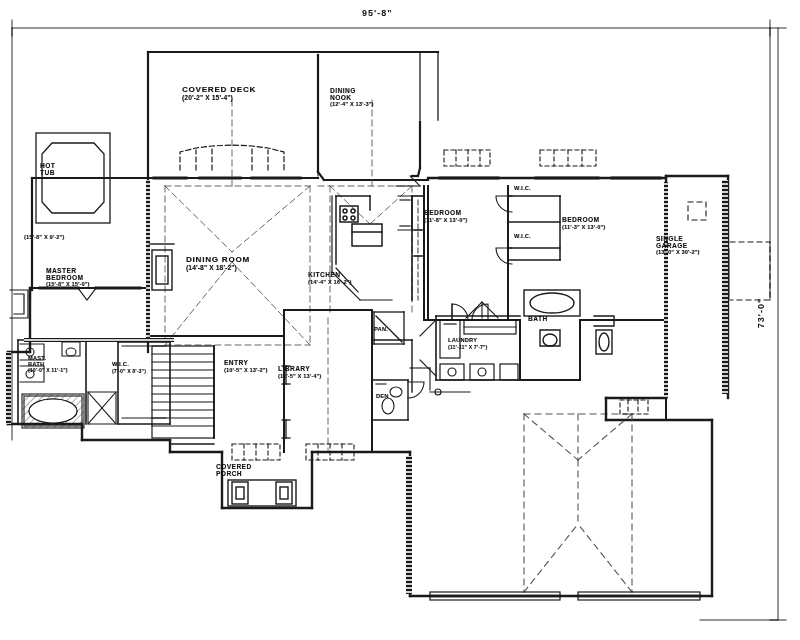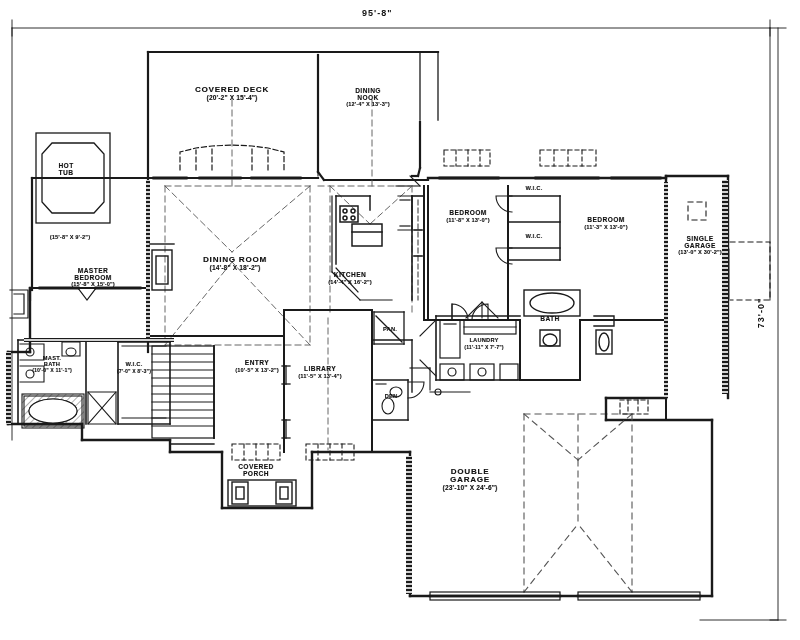--- a/index.html
+++ b/index.html
@@ -1,19 +1,19 @@
 <!DOCTYPE html>
 <html><head>
 <meta charset="utf-8">
 <style>
   html,body{margin:0;padding:0;background:#ffffff;}
   body{width:800px;height:640px;font-family:"Liberation Sans",sans-serif;color:#000;}
   #plan{position:relative;width:800px;height:640px;overflow:hidden;background:#fff;}
   svg{position:absolute;left:0;top:0;}
-  .lbl{position:absolute;text-align:center;line-height:1.0;letter-spacing:0.3px;
+  .lbl{position:absolute;line-height:1.0;letter-spacing:0.3px;
        font-family:"Liberation Sans",sans-serif;color:#111;white-space:nowrap;
        text-shadow:0.4px 0.4px 0 rgba(0,0,0,0.35);}
   .nm{font-size:8px;font-weight:700;letter-spacing:0.8px;display:block;}
   .dm{font-size:6.5px;font-weight:600;letter-spacing:0.2px;display:block;margin-top:1px;}
   .sm .nm{font-size:6.5px;letter-spacing:0.5px;}
   .sm .dm{font-size:5.5px;}
   .xs .nm{font-size:5.6px;letter-spacing:0.3px;}
   .xs .dm{font-size:5px;}
   .dimtxt{position:absolute;font-size:9px;font-weight:700;letter-spacing:1px;
           font-family:"Liberation Sans",sans-serif;color:#111;white-space:nowrap;}
@@ -507,25 +507,20 @@
   <span class="nm">BEDROOM</span>
   <span class="dm">(11'-3" X 13'-0")</span>
 </div>
 
 <div class="lbl sm" style="left:656px;top:236px;width:88px;">
   <span class="nm">SINGLE</span>
   <span class="nm">GARAGE</span>
   <span class="dm">(13'-0" X 30'-2")</span>
 </div>
 
-<div class="lbl" style="left:420px;top:468px;width:100px;">
-  <span class="nm">DOUBLE</span>
-  <span class="nm">GARAGE</span>
-  <span class="dm">(23'-10" X 24'-6")</span>
-</div>
 
 <div class="lbl sm" style="left:278px;top:366px;width:84px;">
   <span class="nm">LIBRARY</span>
   <span class="dm">(11'-5" X 13'-4")</span>
 </div>
 
 <div class="lbl sm" style="left:224px;top:360px;width:66px;">
   <span class="nm">ENTRY</span>
   <span class="dm">(10'-5" X 13'-2")</span>
 </div>

